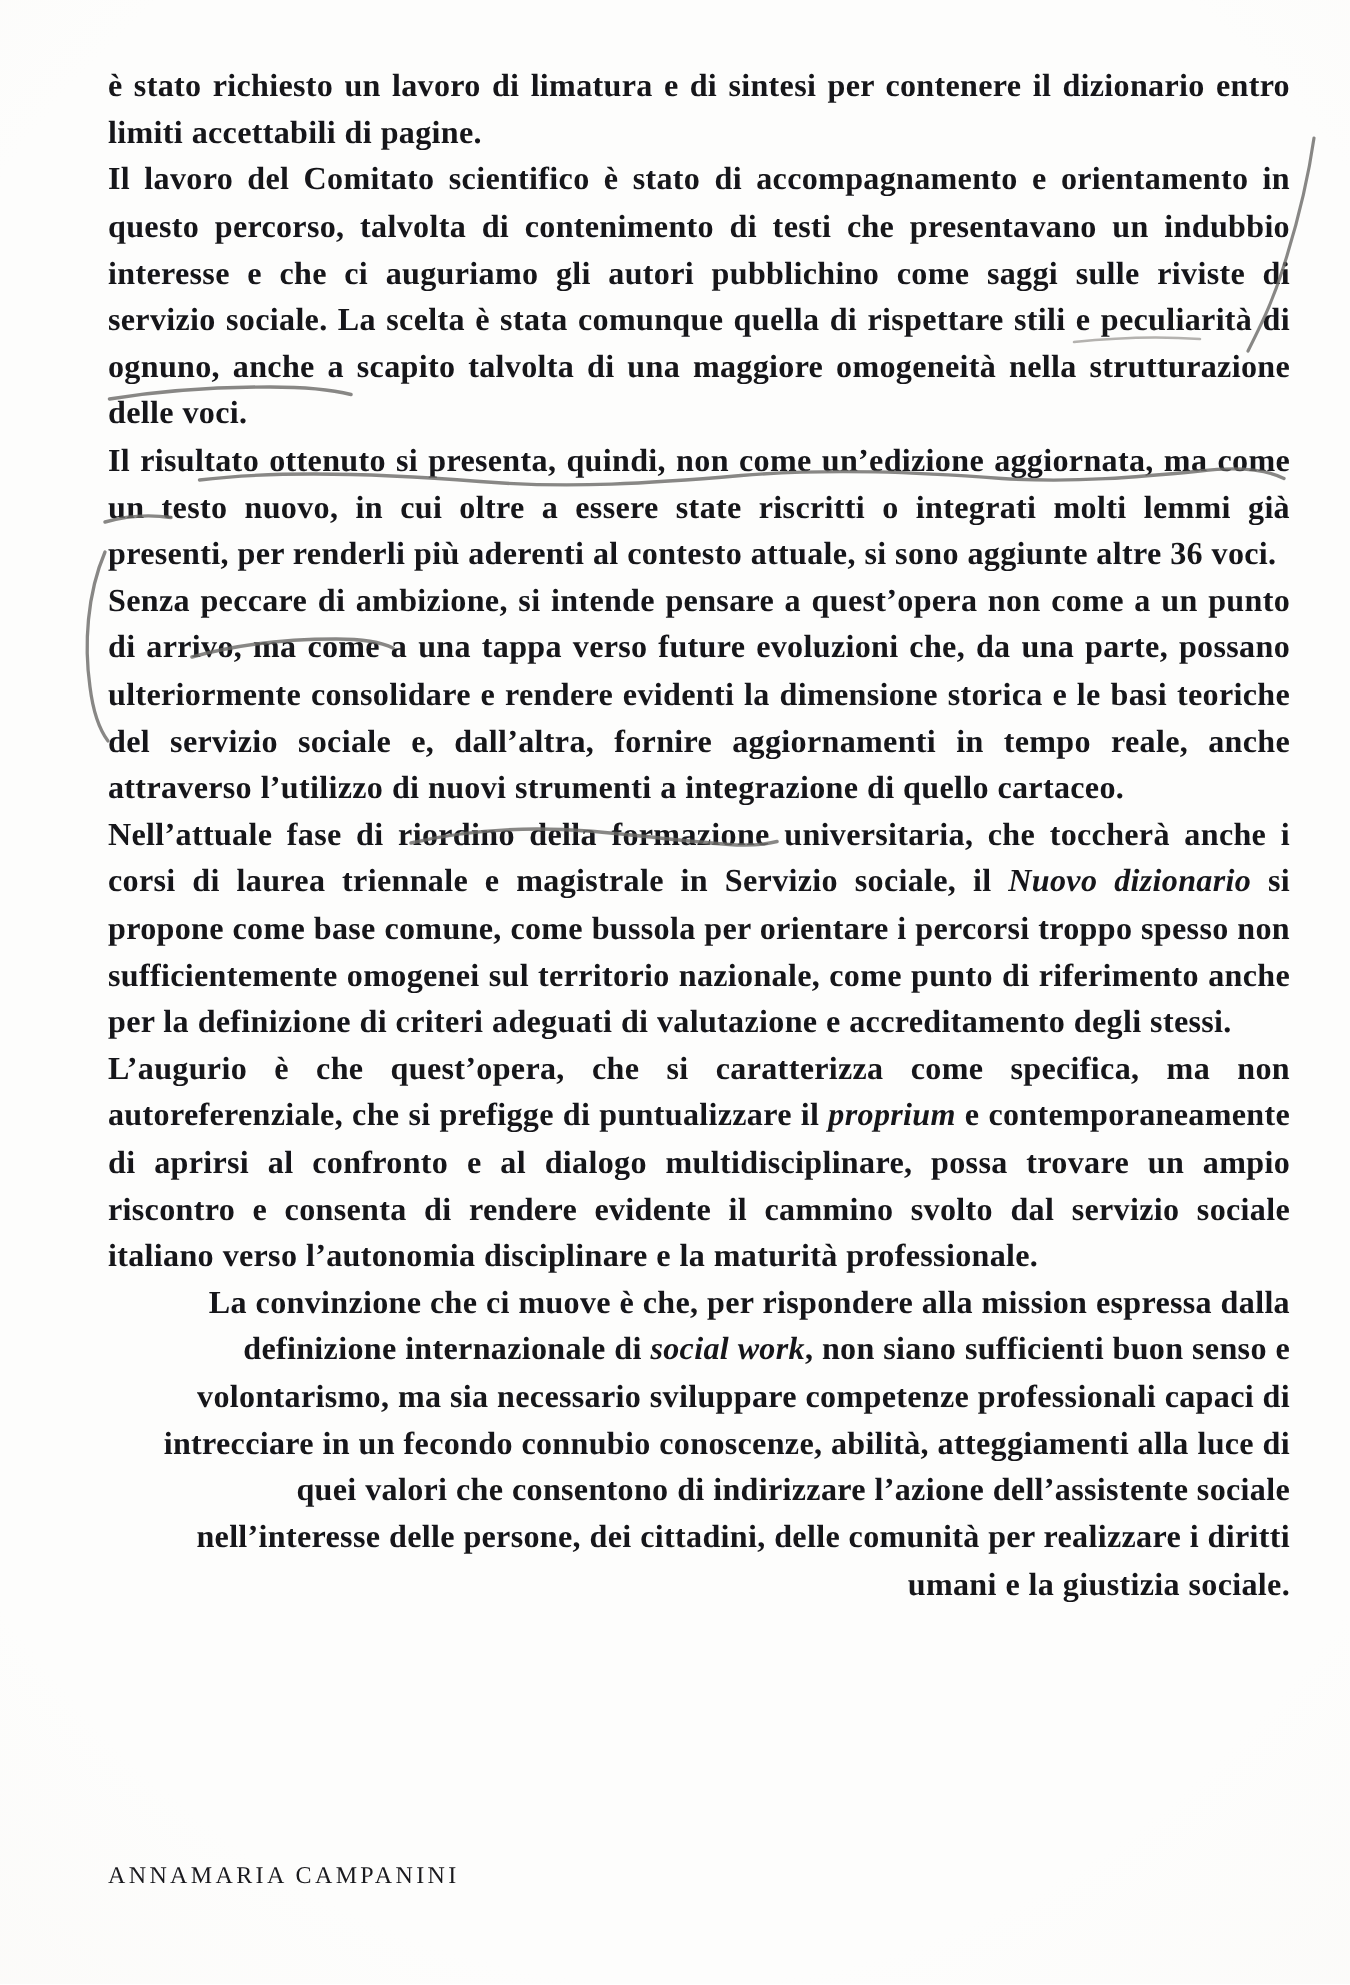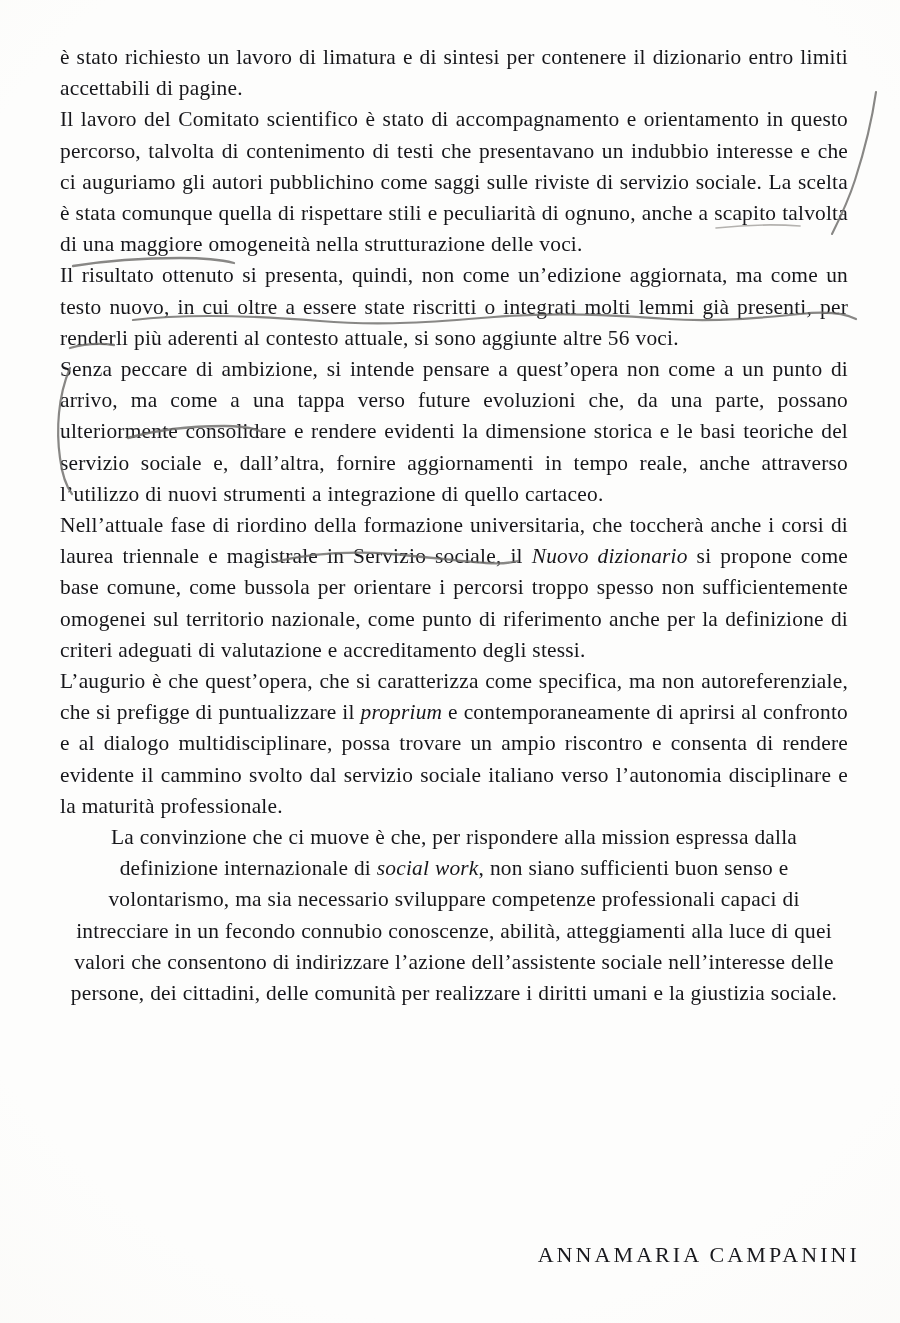--- a/index.html
+++ b/index.html
@@ -18,49 +18,50 @@
   
   .paper-tone {
     position: absolute;
     inset: 0;
     background:
       radial-gradient(ellipse 120% 100% at 50% 45%, rgba(255,255,255,0) 55%, rgba(246,244,240,0.85) 100%);
     pointer-events: none;
   }
   .textblock {
     position: absolute;
-    left: 60px;
+    left: 72px;
     top: 42px;
     width: 788px;
+    font-weight: bold;
   }
   p.para {
     margin: 0;
     text-align: justify;
     text-justify: inter-word;
     font-size: 21.4px;
     line-height: 31.2px;
     color: #16161a;
     letter-spacing: 0.01em;
     word-spacing: 0.01em;
     -webkit-font-smoothing: antialiased;
   }
   p.para.last {
-    text-align: center;
+    text-align: right;
   }
   .it {
     font-style: italic;
     margin-top: 18px;
   }
   .signature {
     position: absolute;
     left: 72px;
     top: 1242px;
     width: 788px;
-    text-align: right;
-    font-size: 22px;
+    text-align: left;
+    font-size: 16px;
     letter-spacing: 0.14em;
     color: #1a1a1e;
     font-variant: small-caps;
   }
   
   .annotations {
     position: absolute;
     inset: 0;
     pointer-events: none;
   }
@@ -89,21 +90,21 @@
 </head>
 <body>
 
 <div class="page">
 
   <div class="paper-tone"></div>
 
   <div class="textblock">
     <p class="para">è stato richiesto un lavoro di limatura e di sintesi per contenere il dizionario entro limiti accettabili di pagine.</p>
     <p class="para">Il lavoro del Comitato scientifico è stato di accompagnamento e orientamento in questo percorso, talvolta di contenimento di testi che presentavano un indubbio interesse e che ci auguriamo gli autori pubblichino come saggi sulle riviste di servizio sociale. La scelta è stata comunque quella di rispettare stili e peculiarità di ognuno, anche a scapito talvolta di una maggiore omogeneità nella strutturazione delle voci.</p>
-    <p class="para">Il risultato ottenuto si presenta, quindi, non come un’edizione aggiornata, ma come un testo nuovo, in cui oltre a essere state riscritti o integrati molti lemmi già presenti, per renderli più aderenti al contesto attuale, si sono aggiunte altre 56 voci.</p>
+    <p class="para">Il risultato ottenuto si presenta, quindi, non come un’edizione aggiornata, ma come un testo nuovo, in cui oltre a essere state riscritti o integrati molti lemmi già presenti, per renderli più aderenti al contesto attuale, si sono aggiunte altre 36 voci.</p>
     <p class="para">Senza peccare di ambizione, si intende pensare a quest’opera non come a un punto di arrivo, ma come a una tappa verso future evoluzioni che, da una parte, possano ulteriormente consolidare e rendere evidenti la dimensione storica e le basi teoriche del servizio sociale e, dall’altra, fornire aggiornamenti in tempo reale, anche attraverso l’utilizzo di nuovi strumenti a integrazione di quello cartaceo.</p>
 
     <p class="para"><span>Nell’attuale fase di riordino della formazione universitaria, che toccherà anche i corsi di laurea triennale e magistrale in Servizio sociale, il </span><span class="it">Nuovo dizionario</span><span> si propone come base comune, come bussola per orientare i percorsi troppo spesso non sufficientemente omogenei sul territorio nazionale, come punto di riferimento anche per la definizione di criteri adeguati di valutazione e accreditamento degli stessi.</span></p>
 
     <p class="para"><span>L’augurio è che quest’opera, che si caratterizza come specifica, ma non autoreferenziale, che si prefigge di puntualizzare il </span><span class="it">proprium</span><span> e contemporaneamente di aprirsi al confronto e al dialogo multidisciplinare, possa trovare un ampio riscontro e consenta di rendere evidente il cammino svolto dal servizio sociale italiano verso l’autonomia disciplinare e la maturità professionale.</span></p>
 
     <p class="para last"><span>La convinzione che ci muove è che, per rispondere alla mission espressa dalla definizione internazionale di </span><span class="it">social work</span><span>, non siano sufficienti buon senso e volontarismo, ma sia necessario sviluppare competenze professionali capaci di intrecciare in un fecondo connubio conoscenze, abilità, atteggiamenti alla luce di quei valori che consentono di indirizzare l’azione dell’assistente sociale nell’interesse delle persone, dei cittadini, delle comunità per realizzare i diritti umani e la giustizia sociale.</span></p>
   </div>
 
   <div class="signature">ANNAMARIA CAMPANINI</div>

